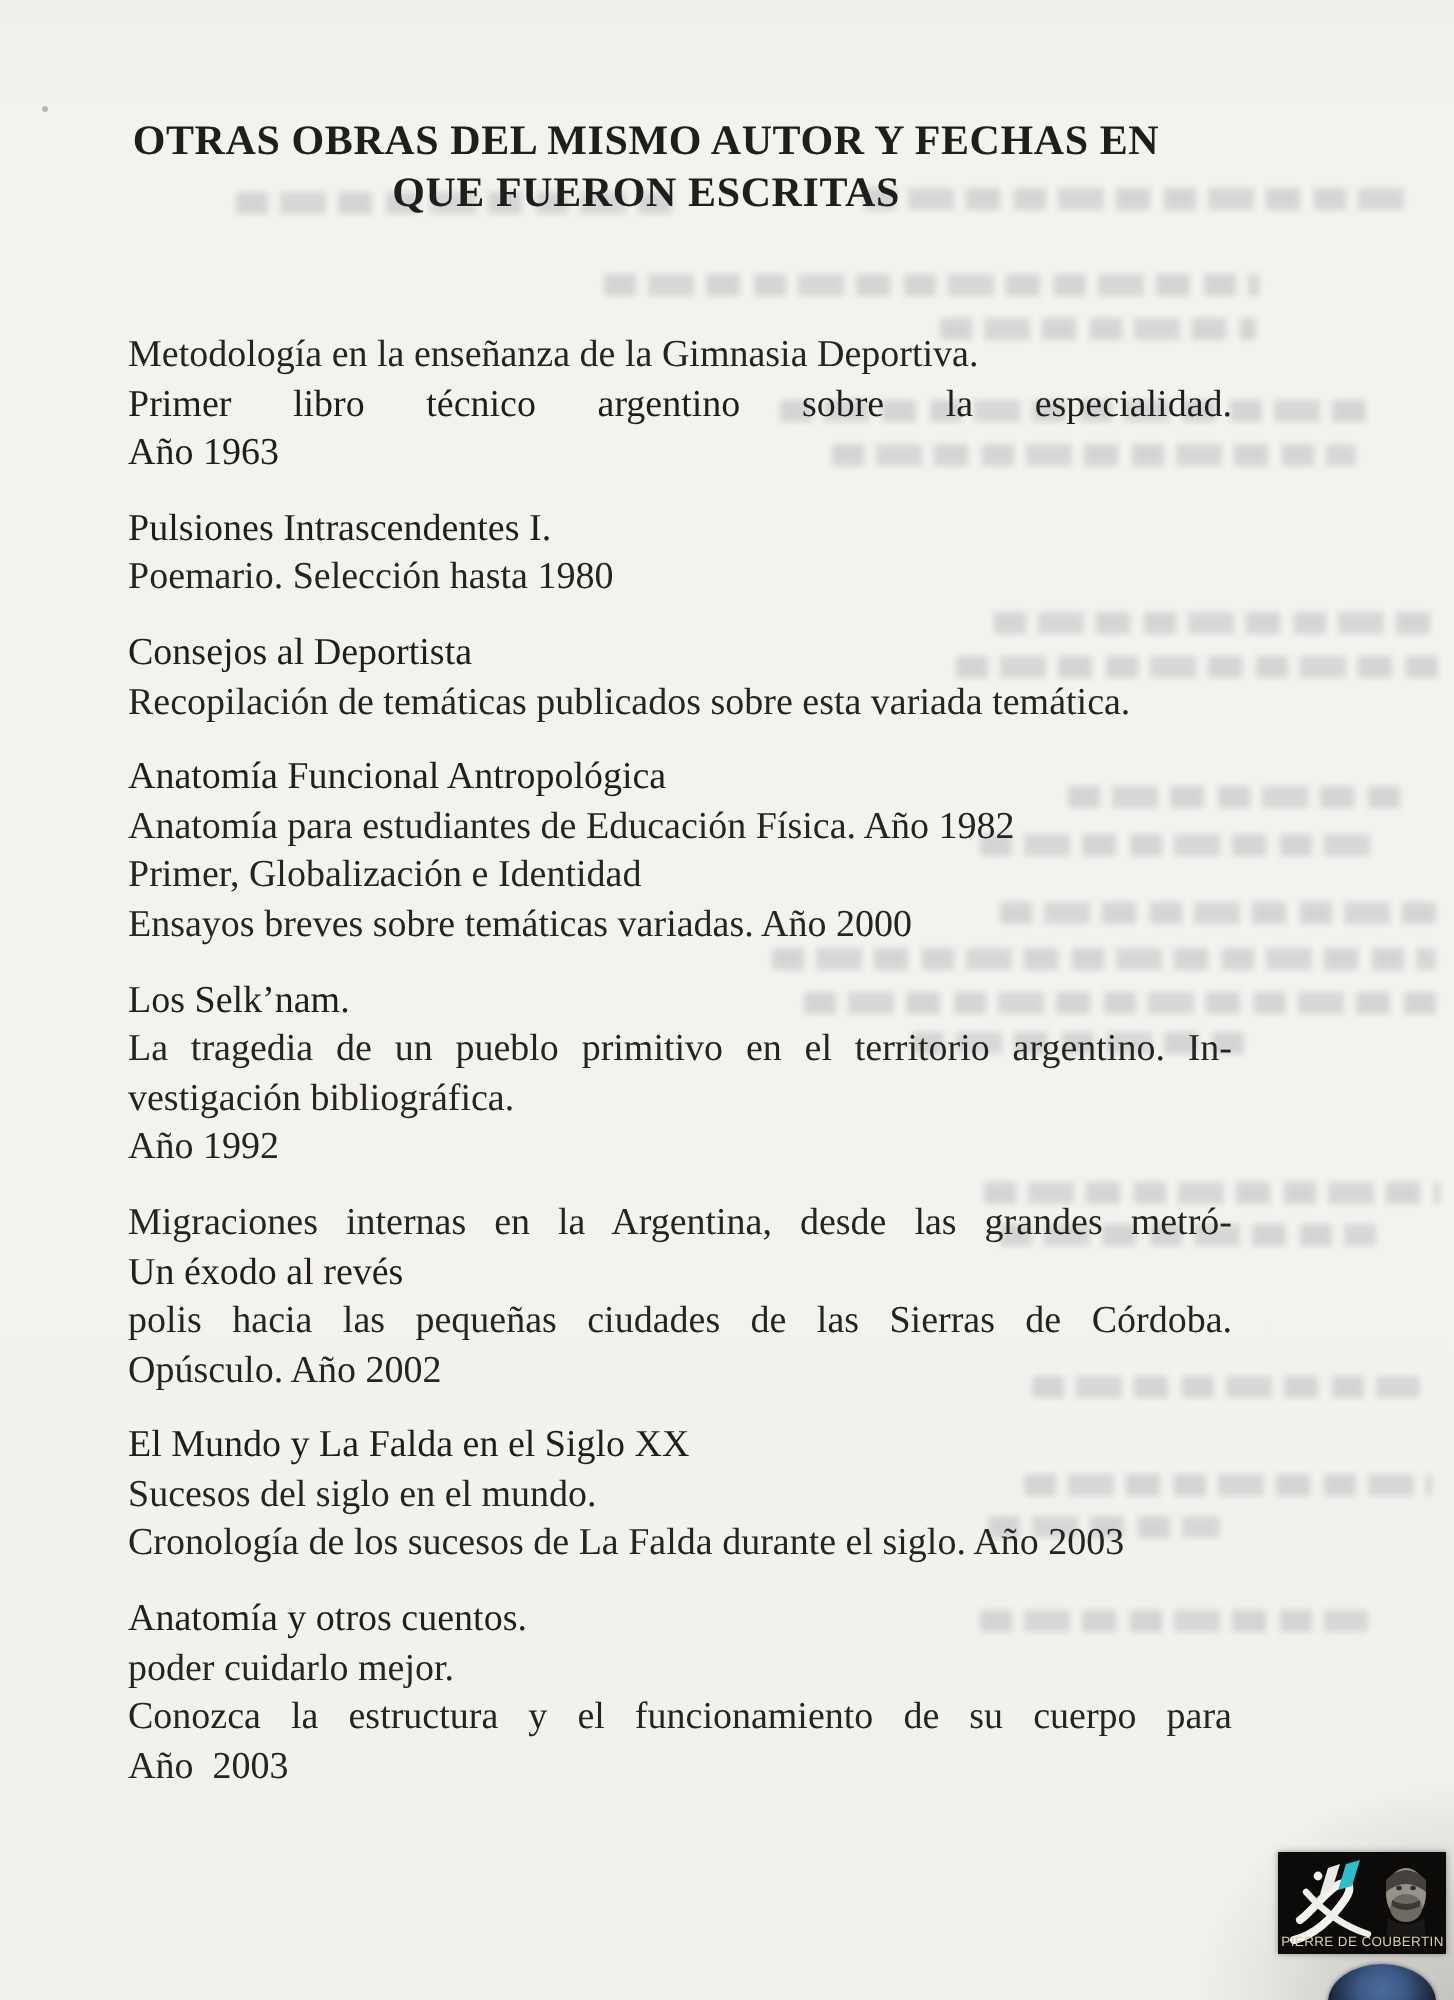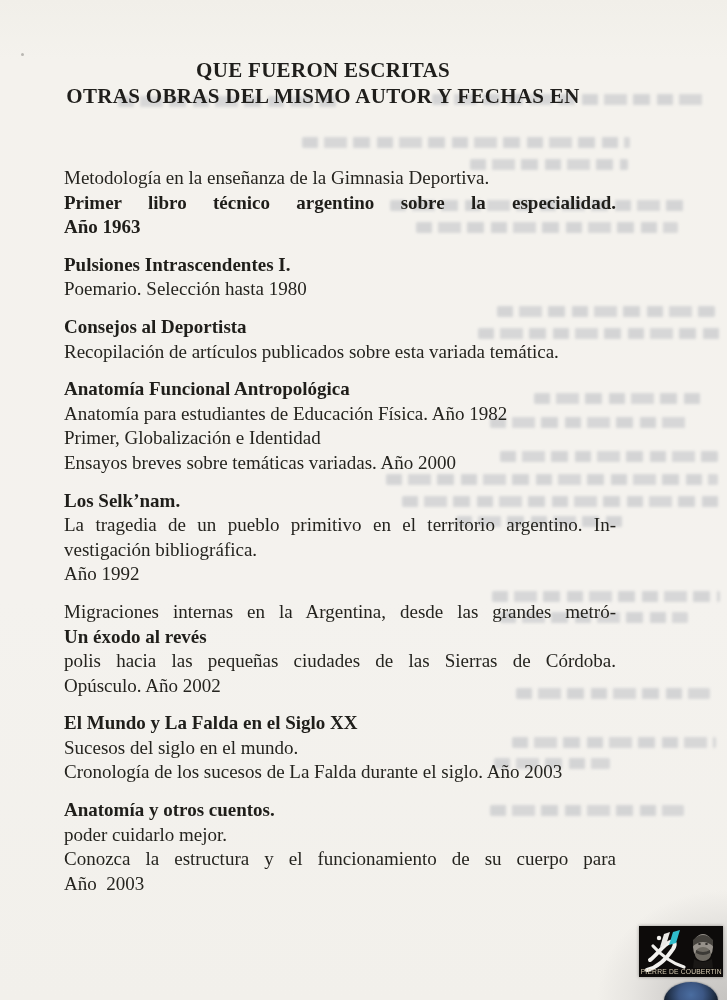--- a/index.html
+++ b/index.html
@@ -19,21 +19,21 @@
     text-align:center;font-weight:bold;font-size:21px;line-height:26px;
     letter-spacing:.3px;color:#1f1e1b;
   }
   
   .works{
     position:absolute;left:64px;top:166px;width:552px;
     font-size:19px;line-height:24.6px;
   }
   .entry{margin-bottom:13px;}
   .line{white-space:pre;}
-  .line.bold{font-weight:bold;color:#1f1e1a;}
+  .line.bold{font-weight:normal;color:#1f1e1a;}
   .line.just{white-space:normal;text-align:justify;text-align-last:justify;}
   
   .ghost{
     position:absolute;height:11px;opacity:.42;filter:blur(1.6px);border-radius:2px;
     background:repeating-linear-gradient(90deg,
       #a9adb5 0 16px,transparent 16px 22px,
       #b1b4bb 22px 45px,transparent 45px 51px,
       #a9adb5 51px 68px,transparent 68px 75px);
   }
   .speck{position:absolute;width:3px;height:3px;border-radius:50%;background:#b9b7b2;}
@@ -84,37 +84,37 @@
       <div class="ghost" style="left: 500px; top: 612px; width: 188px;"></div>
       <div class="ghost" style="left: 516px; top: 688px; width: 194px;"></div>
       <div class="ghost" style="left: 512px; top: 737px; width: 204px;"></div>
       <div class="ghost" style="left: 494px; top: 758px; width: 116px;"></div>
       <div class="ghost" style="left: 490px; top: 805px; width: 194px;"></div>
     </div>
 
   <div class="speck" style="left:21px;top:53px;"></div>
 
   <div class="title">
+    <div>OTRAS OBRAS DEL MISMO AUTOR Y FECHAS EN</div>
     <div>QUE FUERON ESCRITAS</div>
-    <div>OTRAS OBRAS DEL MISMO AUTOR Y FECHAS EN</div>
   </div>
 
   <div class="works" id="works">
       <div class="entry">
         <div class="line">Metodología en la enseñanza de la Gimnasia Deportiva.</div>
         <div class="line bold just">Primer libro técnico argentino sobre la especialidad.</div>
         <div class="line bold">Año 1963</div>
       </div>
       <div class="entry">
         <div class="line bold">Pulsiones Intrascendentes I.</div>
         <div class="line">Poemario. Selección hasta 1980</div>
       </div>
       <div class="entry">
         <div class="line bold">Consejos al Deportista</div>
-        <div class="line">Recopilación de artículos publicados sobre esta variada temática.</div>
+        <div class="line">Recopilación de temáticas publicados sobre esta variada temática.</div>
       </div>
       <div class="entry">
         <div class="line bold">Anatomía Funcional Antropológica</div>
         <div class="line">Anatomía para estudiantes de Educación Física. Año 1982</div>
         <div class="line">Primer, Globalización e Identidad</div>
         <div class="line">Ensayos breves sobre temáticas variadas. Año 2000</div>
       </div>
       <div class="entry">
         <div class="line bold">Los Selk’nam.</div>
         <div class="line just">La tragedia de un pueblo primitivo en el territorio argentino. In-</div>

